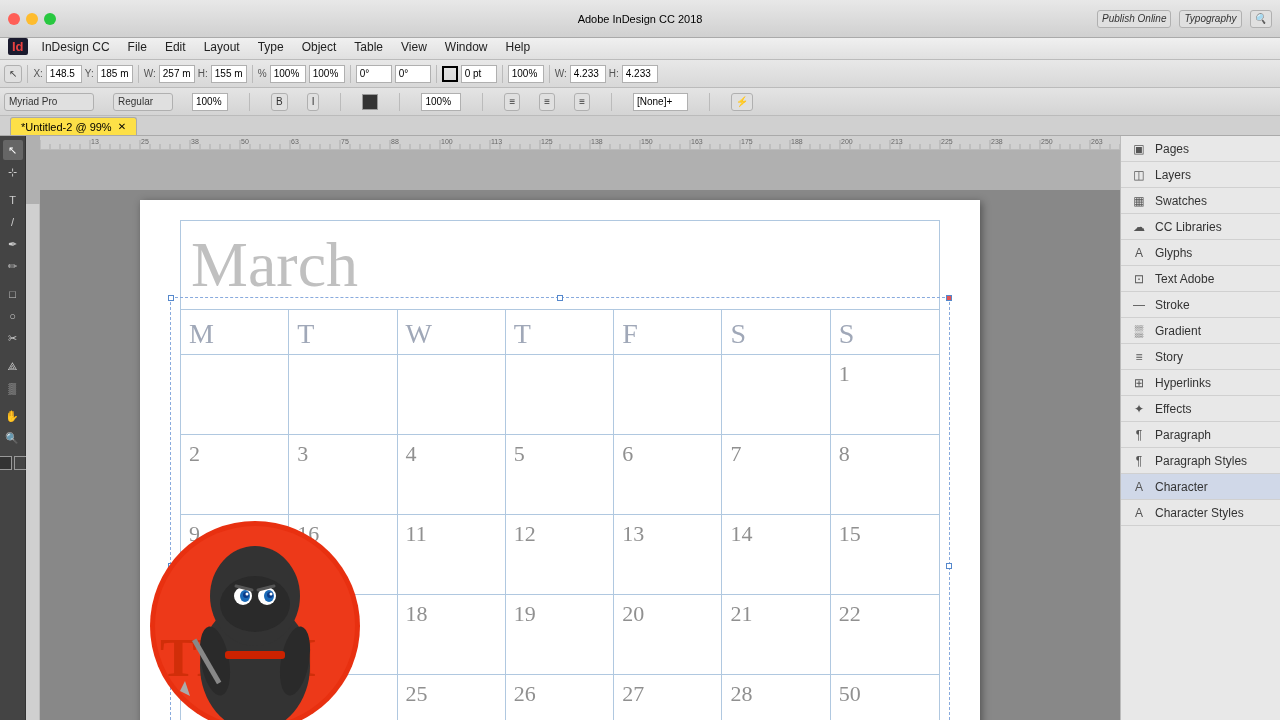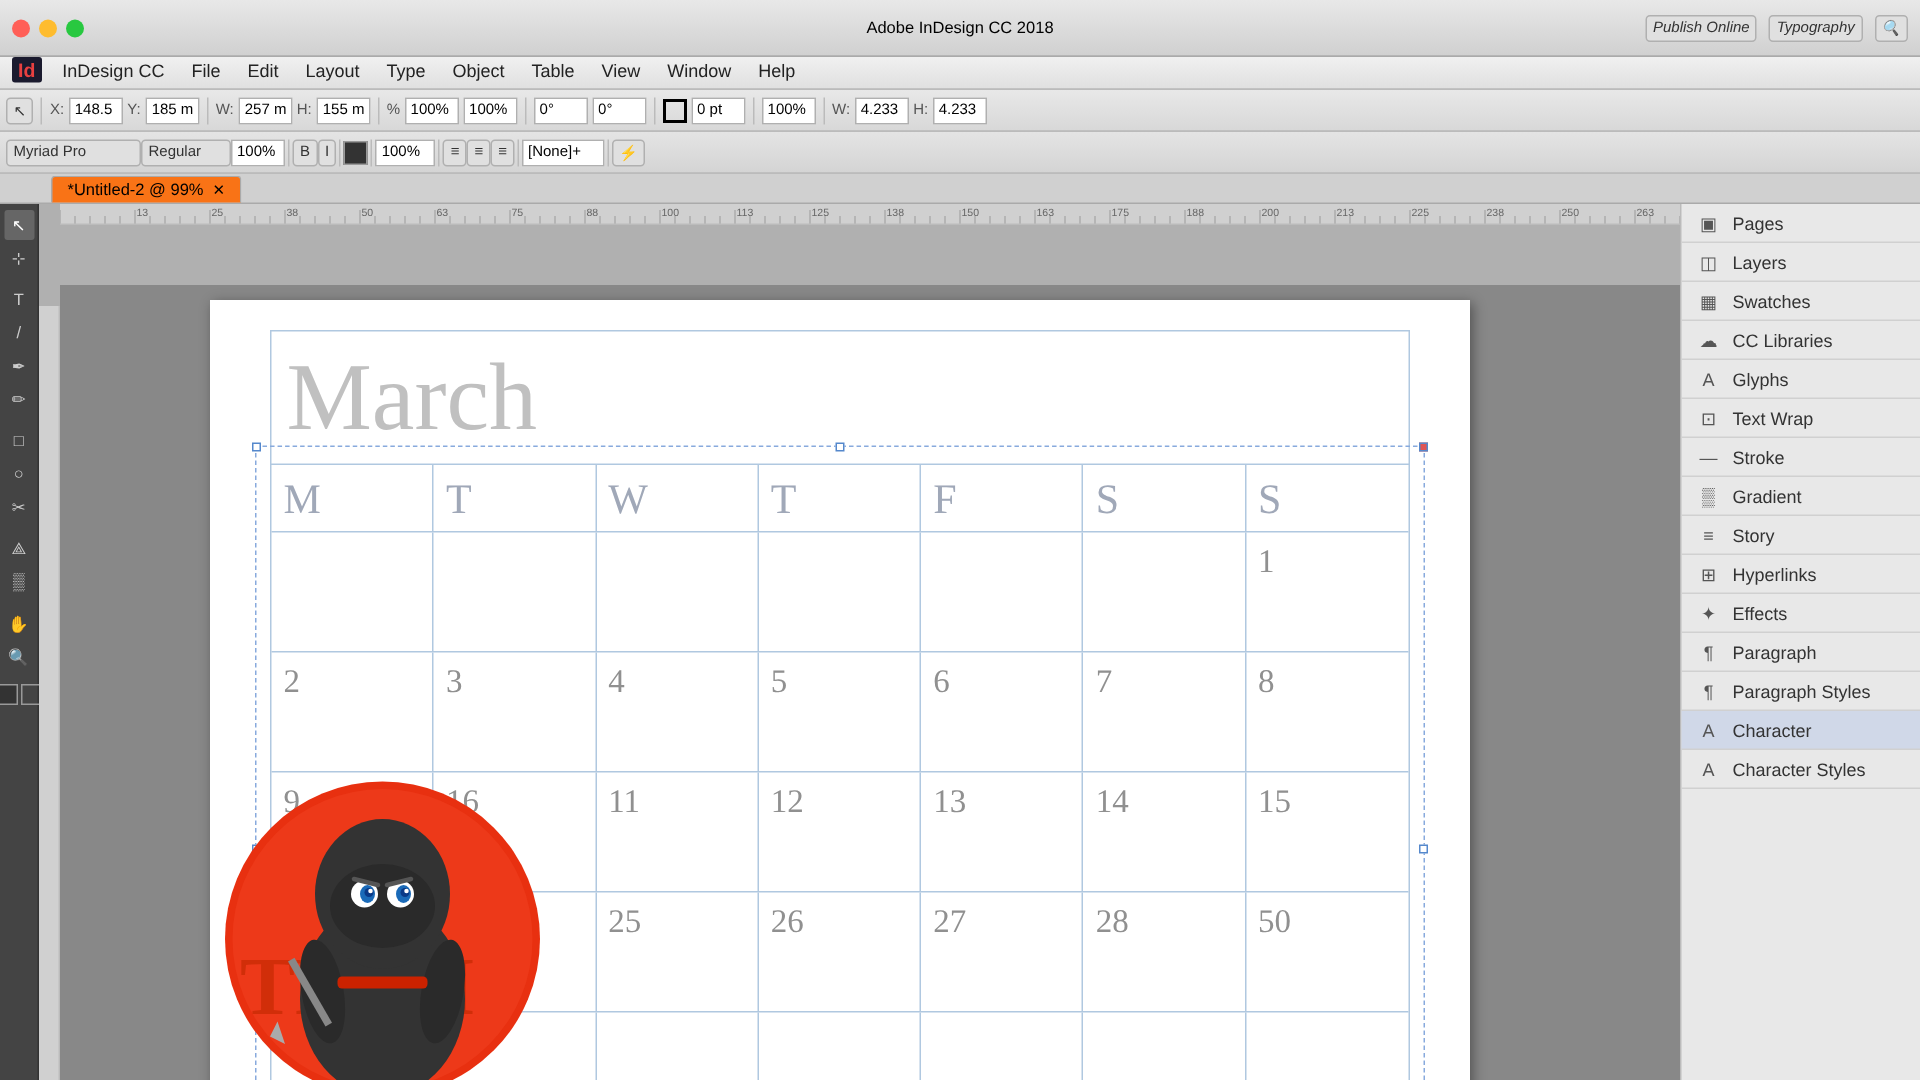--- a/index.html
+++ b/index.html
@@ -110,23 +110,22 @@
       border: 1px solid #aaa;
       border-bottom: none;
       padding: 0 10px;
       font-size: 11px;
       display: flex;
       align-items: center;
       color: #333;
       border-radius: 3px 3px 0 0;
     }
     .tab.active {
-      background: #f97316;
+      background: #fde047;
       color: #000;
-      margin-left: 24px;
     }
 
     
     #main-layout {
       display: flex;
       height: calc(720px - 22px - 22px - 28px - 28px - 20px);
     }
 
     
     #tools-panel {
@@ -306,21 +305,21 @@
       overflow: hidden;
     }
 
     .second-toolbar {
       height: 28px;
       background: linear-gradient(to bottom, #e4e4e4, #d4d4d4);
       border-bottom: 1px solid #bbb;
       display: flex;
       align-items: center;
       padding: 0 4px;
-      gap: 0;
+      gap: 19px;
     }
 
     .color-swatch {
       width: 16px;
       height: 16px;
       border: 1px solid #999;
     }
 
     .id-logo {
       font-size: 13px;
@@ -646,20 +645,29 @@
               <div class="cal-row">
                 <div class="cal-cell">9</div>
                 <div class="cal-cell">16</div>
                 <div class="cal-cell">11</div>
                 <div class="cal-cell">12</div>
                 <div class="cal-cell">13</div>
                 <div class="cal-cell">14</div>
                 <div class="cal-cell">15</div>
               </div>
               <div class="cal-row">
+                <div class="cal-cell">16</div>
+                <div class="cal-cell">17</div>
+                <div class="cal-cell">18</div>
+                <div class="cal-cell">19</div>
+                <div class="cal-cell">20</div>
+                <div class="cal-cell">21</div>
+                <div class="cal-cell">22</div>
+              </div>
+              <div class="cal-row">
                 <div class="cal-cell empty"></div>
                 <div class="cal-cell">24</div>
                 <div class="cal-cell">25</div>
                 <div class="cal-cell">26</div>
                 <div class="cal-cell">27</div>
                 <div class="cal-cell">28</div>
                 <div class="cal-cell">50</div>
               </div>
               <div class="cal-row">
                 <div class="cal-cell">31</div>
@@ -742,21 +750,21 @@
     <div class="panel-item">
       <span class="panel-icon">☁</span>
       <span>CC Libraries</span>
     </div>
     <div class="panel-item">
       <span class="panel-icon">A</span>
       <span>Glyphs</span>
     </div>
     <div class="panel-item">
       <span class="panel-icon">⊡</span>
-      <span>Text Wrap</span>
+      <span>Text Adobe</span>
     </div>
     <div class="panel-item">
       <span class="panel-icon">—</span>
       <span>Stroke</span>
     </div>
     <div class="panel-item">
       <span class="panel-icon">▒</span>
       <span>Gradient</span>
     </div>
     <div class="panel-item">

